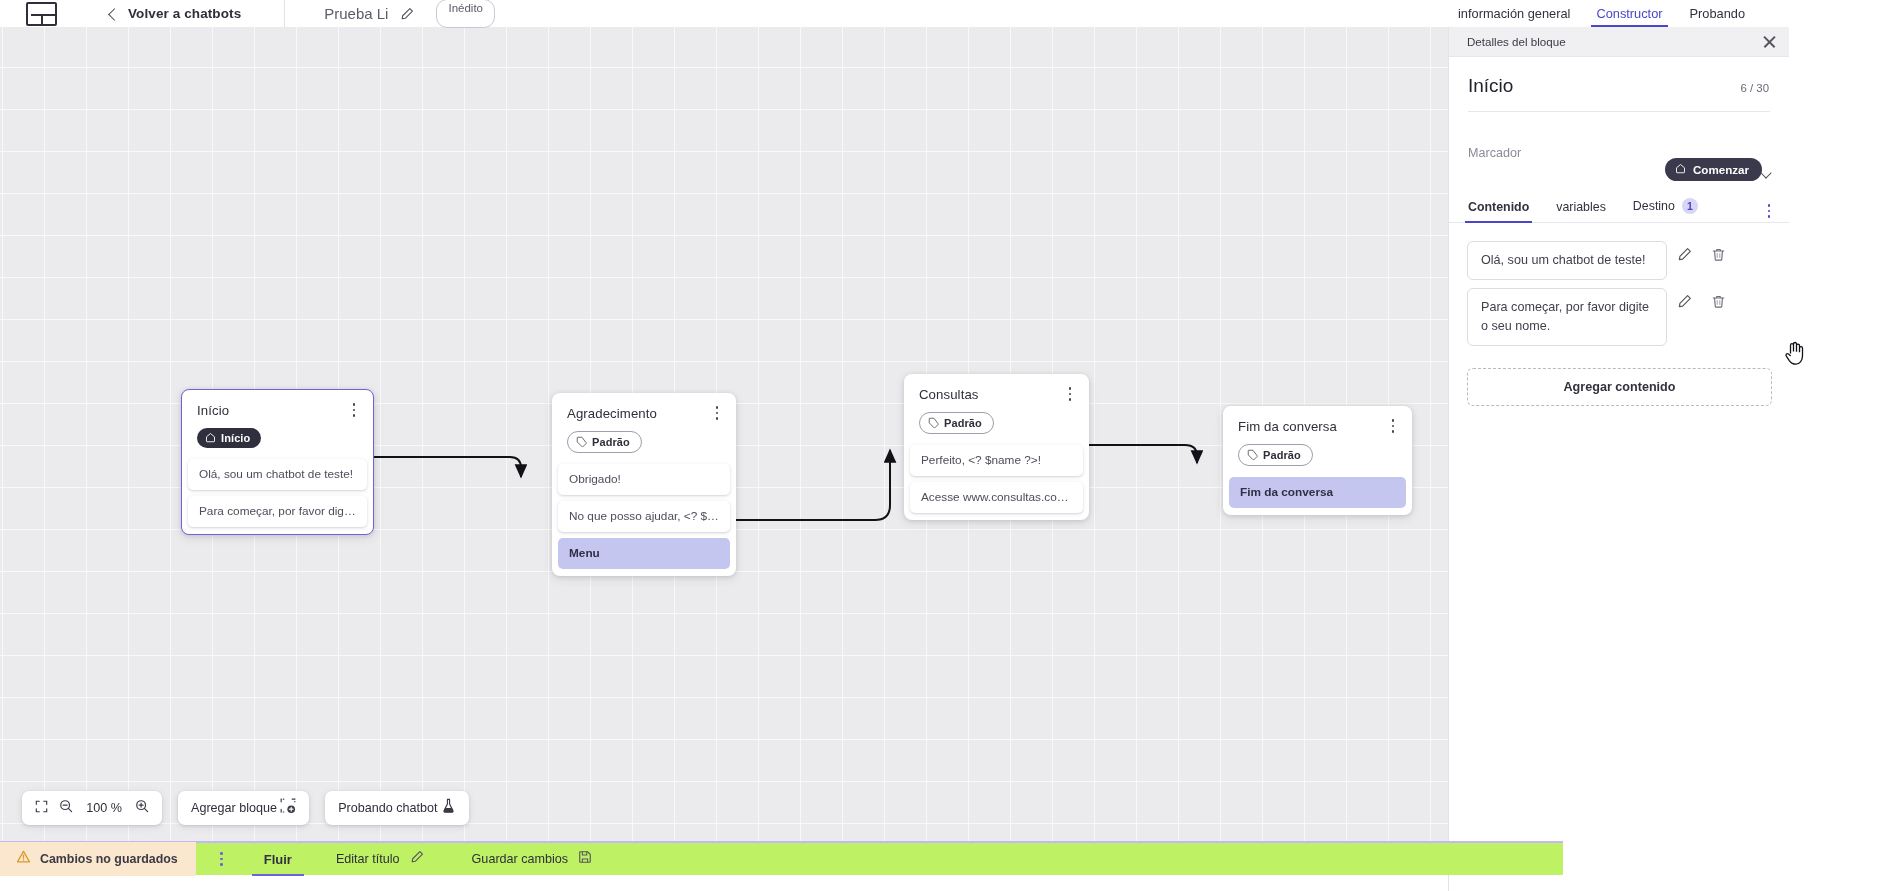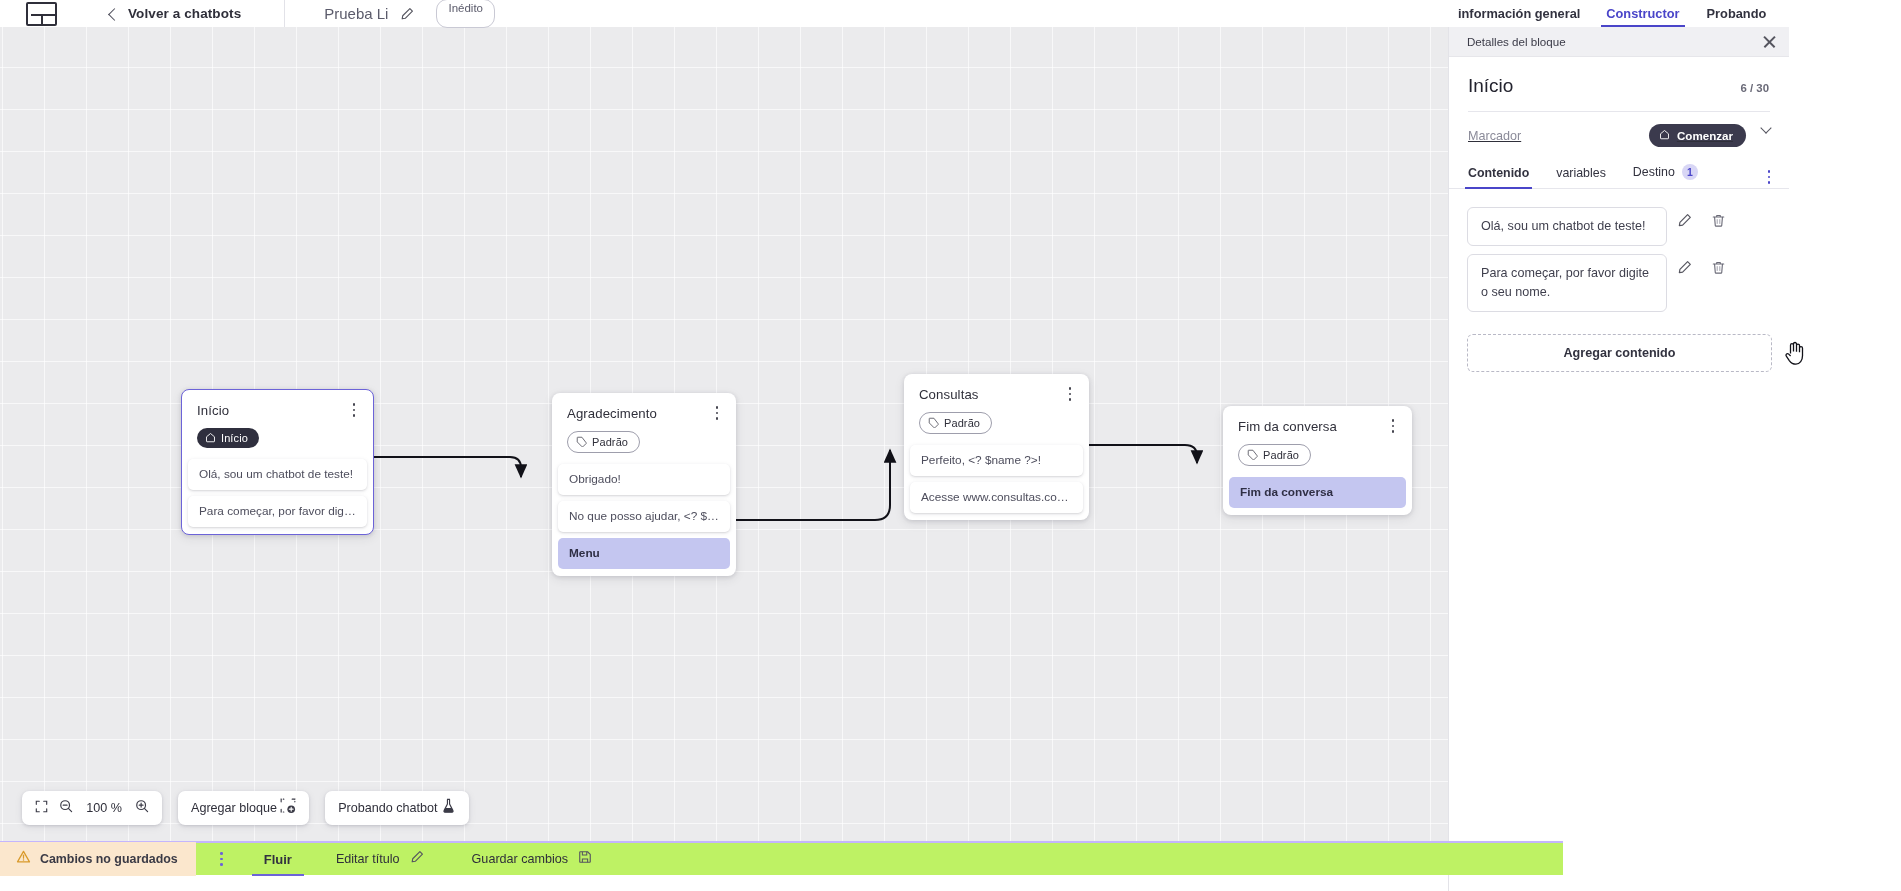--- a/index.html
+++ b/index.html
@@ -53,21 +53,21 @@
     padding: 2px 11px 13px; font-size: 11.5px; color: #5b5b6b; background:#fff;
   }
 
   
   .right-tabs {
     position: absolute; right: 0; top: 0; width: 341px; height: 27px;
     background: #fff; display: flex; align-items: flex-end;
     gap: 0; z-index: 31;
   }
   .rtab {
-    font-size: 12.8px; font-weight: 700; color: #32323f;
+    font-size: 12.8px; font-weight: 400; color: #32323f;
     padding: 0 0 6px 0; cursor: pointer; white-space: nowrap;
   }
   .rtab.t1 { margin-left: 10px; }
   .rtab.t2 { margin-left: 26px; color: #4a45c9; position: relative; }
   .rtab.t2:after {
     content: ""; position: absolute; left: -5px; right: -5px; bottom: 0;
     height: 2.5px; background: #4a45c9;
   }
   .rtab.t3 { margin-left: 27px; }
 
@@ -97,21 +97,21 @@
   .node-title { font-size: 13.2px; font-weight: 400; color: #2f2f3a; letter-spacing: .1px; }
   .kebab {
     position: absolute; right: 12px; top: 12px;
     width: 14px; height: 16px; cursor: pointer;
     display: flex; flex-direction: column; align-items: center; justify-content: center; gap: 2.6px;
   }
   .kebab i { display: block; width: 2.7px; height: 2.7px; border-radius: 50%; background: #45454f; }
   .tag {
     display: inline-flex; align-items: center; gap: 5px;
     margin: 10px 0 0 15px; padding: 3.5px 11px 4px 8px;
-    border-radius: 11px; font-size: 11px; font-weight: 400; letter-spacing: .1px;
+    border-radius: 11px; font-size: 11px; font-weight: 700; letter-spacing: .1px;
   }
   .tag.dark { background: #2f2f3e; color: #ffffff; }
   .tag.plain { background: #ffffff; color: #2f2f3a; border: 1px solid #9e9eac; }
   .tag svg { display: block; }
   .node-body { margin-top: 11px; padding: 0 6px; display: flex; flex-direction: column; gap: 6px; }
   .msg {
     background: #ffffff; border-radius: 5px;
     box-shadow: 0 1px 2px rgba(40,40,60,.14), 0 1px 5px rgba(40,40,60,.08);
     font-size: 11.8px; color: #4d4d5c; padding: 8px 11px 9px;
     white-space: nowrap; overflow: hidden; text-overflow: ellipsis;
@@ -187,30 +187,29 @@
   }
   .close-x:before { transform: rotate(45deg); }
   .close-x:after  { transform: rotate(-45deg); }
 
   .rp-body { background: #ffffff; flex: 1; display: flex; flex-direction: column; }
   .rp-titlerow {
     display: flex; align-items: baseline; justify-content: space-between;
     padding: 18px 20px 0 19px;
   }
   .rp-title { font-size: 19px; font-weight: 400; color: #23232e; }
-  .rp-counter { font-size: 11.4px; color: #6a6a78; font-weight: bold; }
+  .rp-counter { font-size: 11.4px; color: #6a6a78; }
   .rp-hr { height: 1px; background: #e6e6ec; margin: 14px 19px 0; }
 
   .marcador-row {
     display: flex; align-items: center; justify-content: space-between;
     padding: 12px 19px 0 19px;
-    text-decoration: underline;
   }
   .marcador-label { font-size: 12.6px; color: #8b8b99; }
-  .marcador-right { display: flex; align-items: flex-start; gap: 16px; }
+  .marcador-right { display: flex; align-items: flex-end; gap: 0; margin-top: 34px; }
   .pill-comenzar {
     display: inline-flex; align-items: center; gap: 7px;
     background: #3b3a4d; color: #ffffff; border-radius: 13px;
     padding: 4.5px 13px 5.5px 10px; font-size: 11.6px; font-weight: 700;
     cursor: pointer;
   }
   .chev-down {
     width: 8px; height: 8px; border-right: 1.7px solid #55555f; border-bottom: 1.7px solid #55555f;
     transform: rotate(45deg); margin-bottom: 4px; cursor: pointer;
   }

